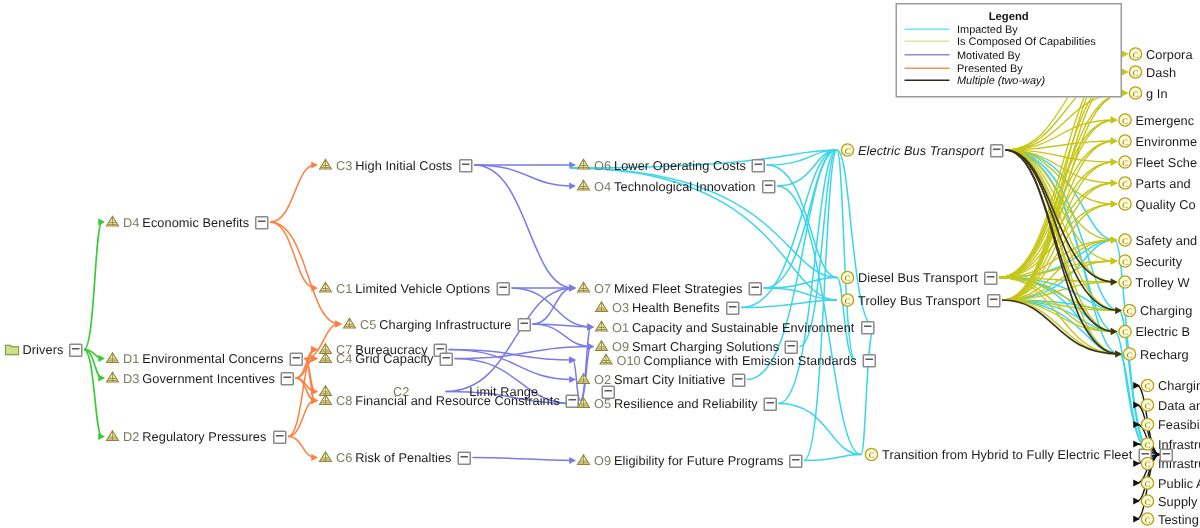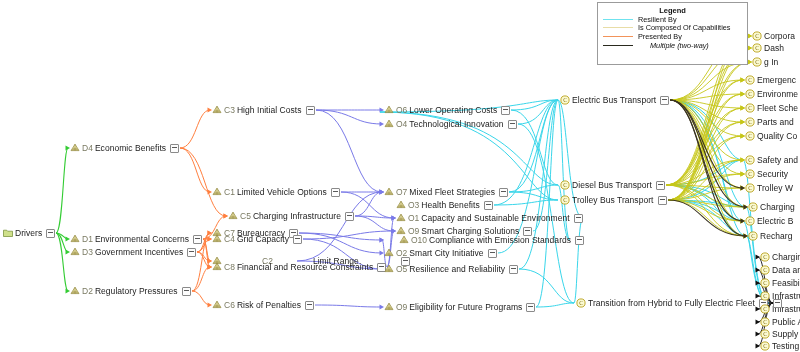--- a/index.html
+++ b/index.html
@@ -20,21 +20,21 @@
           position:relative;margin-left:2px;border-radius:1px;}
   .toggle:before{content:"";position:absolute;left:1px;right:1px;top:2px;height:1px;background:#5a5a5a;}
 
   
   #legend{position:absolute;left:597px;top:2px;width:151px;height:63px;background:#fff;
           border:1px solid #9b9b9b;box-sizing:border-box;z-index:40;}
   #legend .lgtitle{font-size:7.5px;font-weight:bold;text-align:center;margin-top:3px;color:#111;}
   #legend .row{display:flex;align-items:center;height:8.6px;margin-left:5px;}
   #legend .sw{width:30px;height:0;border-top:1.6px solid #000;margin-right:5px;flex:0 0 30px;}
   #legend .txt{font-size:7.3px;color:#111;}
-  #legend .txt.it{font-style:italic;margin-left:12px;}
+  #legend .txt.it{font-style:italic;}
 </style>
 </head>
 <body>
 
 <div id="stage">
 
   <svg class="edges" viewBox="0 0 800 352">
     <g id="g-owned" fill="none" stroke="#33cc33" stroke-width="1.1">
         <path d="M56,233 C63.2,233 63.2,148 68,148"></path>
         <path d="M70,148 L65.5,145.6 L65.5,150.4 Z" fill="rgb(51, 204, 51)" stroke="none"></path>
@@ -537,21 +537,21 @@
           <svg width="10" height="10" viewBox="0 0 10 10">
             <path d="M5 1.2 L9 7.6 H1 Z" fill="#efe8b0" stroke="#8d8335" stroke-width="0.7"></path>
             <path d="M3 5.3 H7 M2.1 6.6 H7.9" stroke="#8d8335" stroke-width="0.6"></path>
             <path d="M5 1.2 L5 7.6" stroke="#8d8335" stroke-width="0.5"></path>
           </svg>
         </span>
         <span class="code">O9 </span>
         <span class="lbl">Eligibility for Future Programs</span>
         <span class="toggle"></span>
       </div>
-      <div class="node" style="left: 560px; top: 95px;">
+      <div class="node" style="left: 560px; top: 95px; font-style: italic;">
         <span class="ico">
           <svg width="10" height="10" viewBox="0 0 10 10">
             <circle cx="5" cy="5" r="4.1" fill="#fbfad2" stroke="#b9a21b" stroke-width="0.9"></circle>
             <text x="5" y="7.4" font-size="5.6" text-anchor="middle" fill="#7d6c0d" font-family="Liberation Serif,serif">C</text>
           </svg>
         </span>
         <span class="lbl">Electric Bus Transport</span>
         <span class="toggle"></span>
       </div>
       <div class="node" style="left: 560px; top: 180px;">
@@ -782,25 +782,29 @@
         </span>
         <span class="lbl">Testing an</span>
       </div>
     </div>
 
   <div id="legend">
     <div class="lgtitle">Legend</div>
     <div id="legend-rows">
         <div class="row">
           <div class="sw" style="border-top-color: rgb(111, 227, 239);"></div>
-          <div class="txt">Resilient By</div>
+          <div class="txt">Impacted By</div>
         </div>
         <div class="row">
           <div class="sw" style="border-top-color: rgb(232, 221, 166);"></div>
           <div class="txt">Is Composed Of Capabilities</div>
+        </div>
+        <div class="row">
+          <div class="sw" style="border-top-color: rgb(138, 138, 224);"></div>
+          <div class="txt">Motivated By</div>
         </div>
         <div class="row">
           <div class="sw" style="border-top-color: rgb(242, 147, 90);"></div>
           <div class="txt">Presented By</div>
         </div>
         <div class="row">
           <div class="sw" style="border-top-color: rgb(42, 42, 30);"></div>
           <div class="txt it">Multiple (two-way)</div>
         </div>
       </div>

